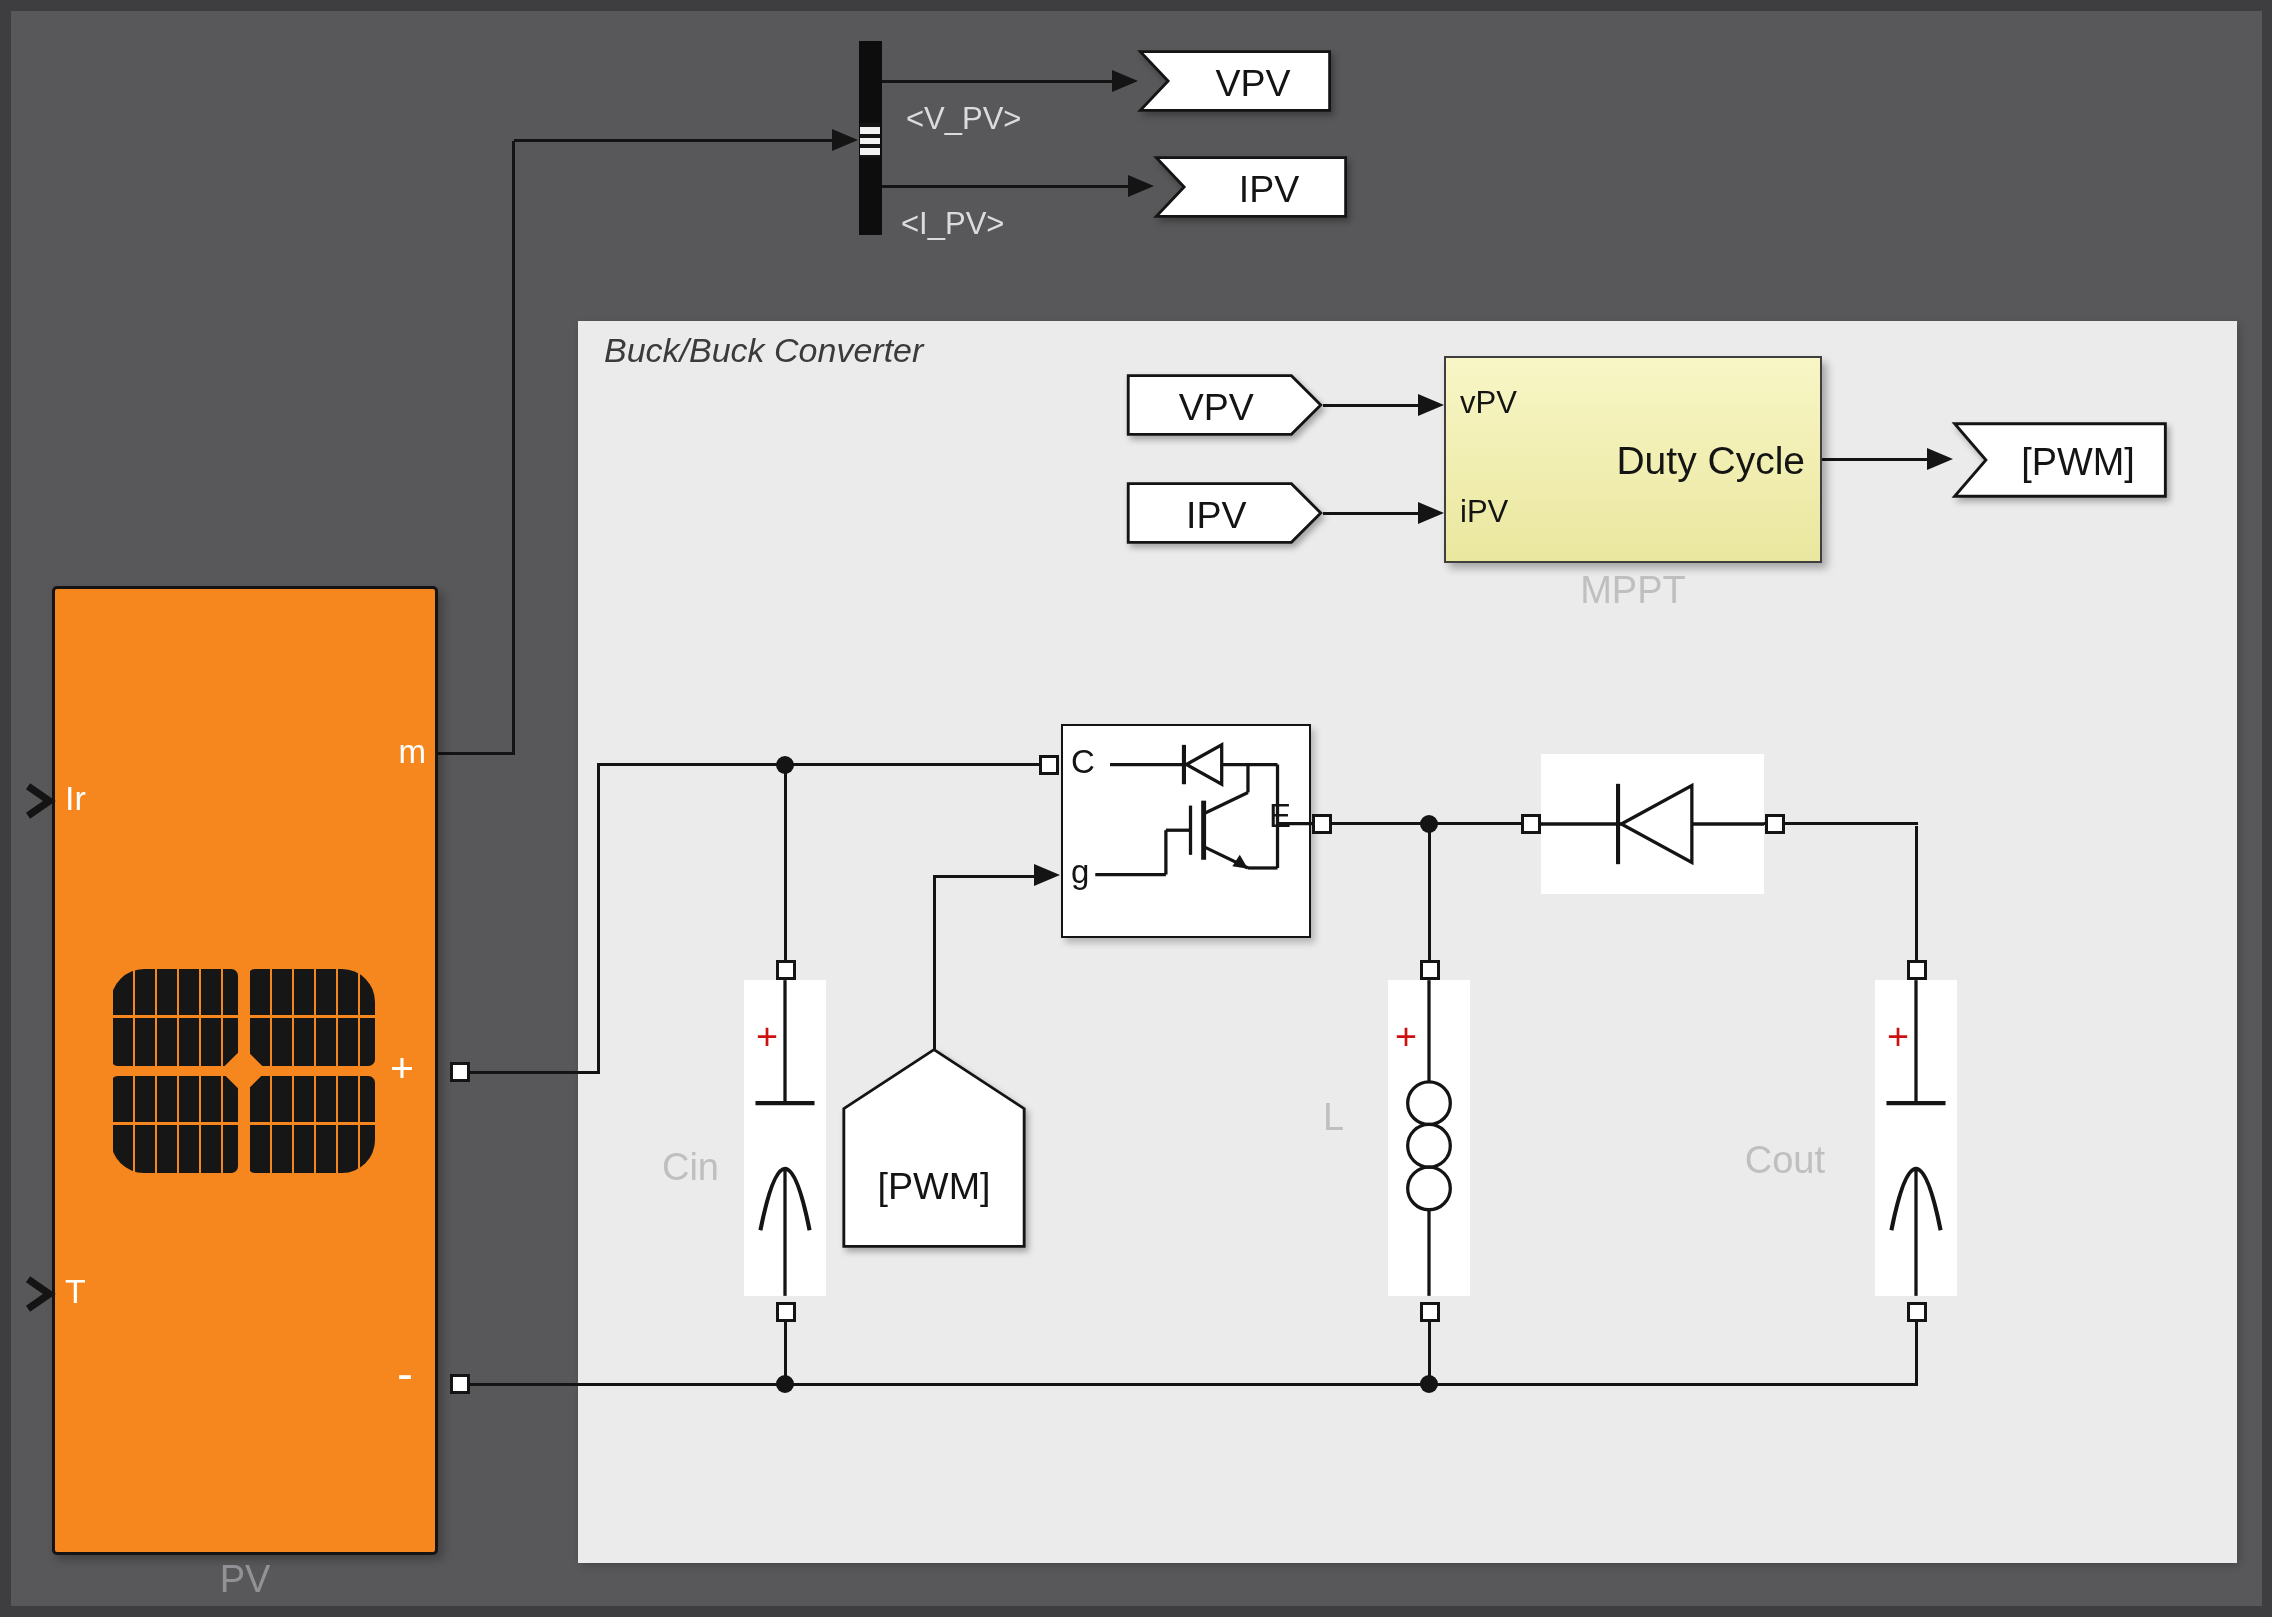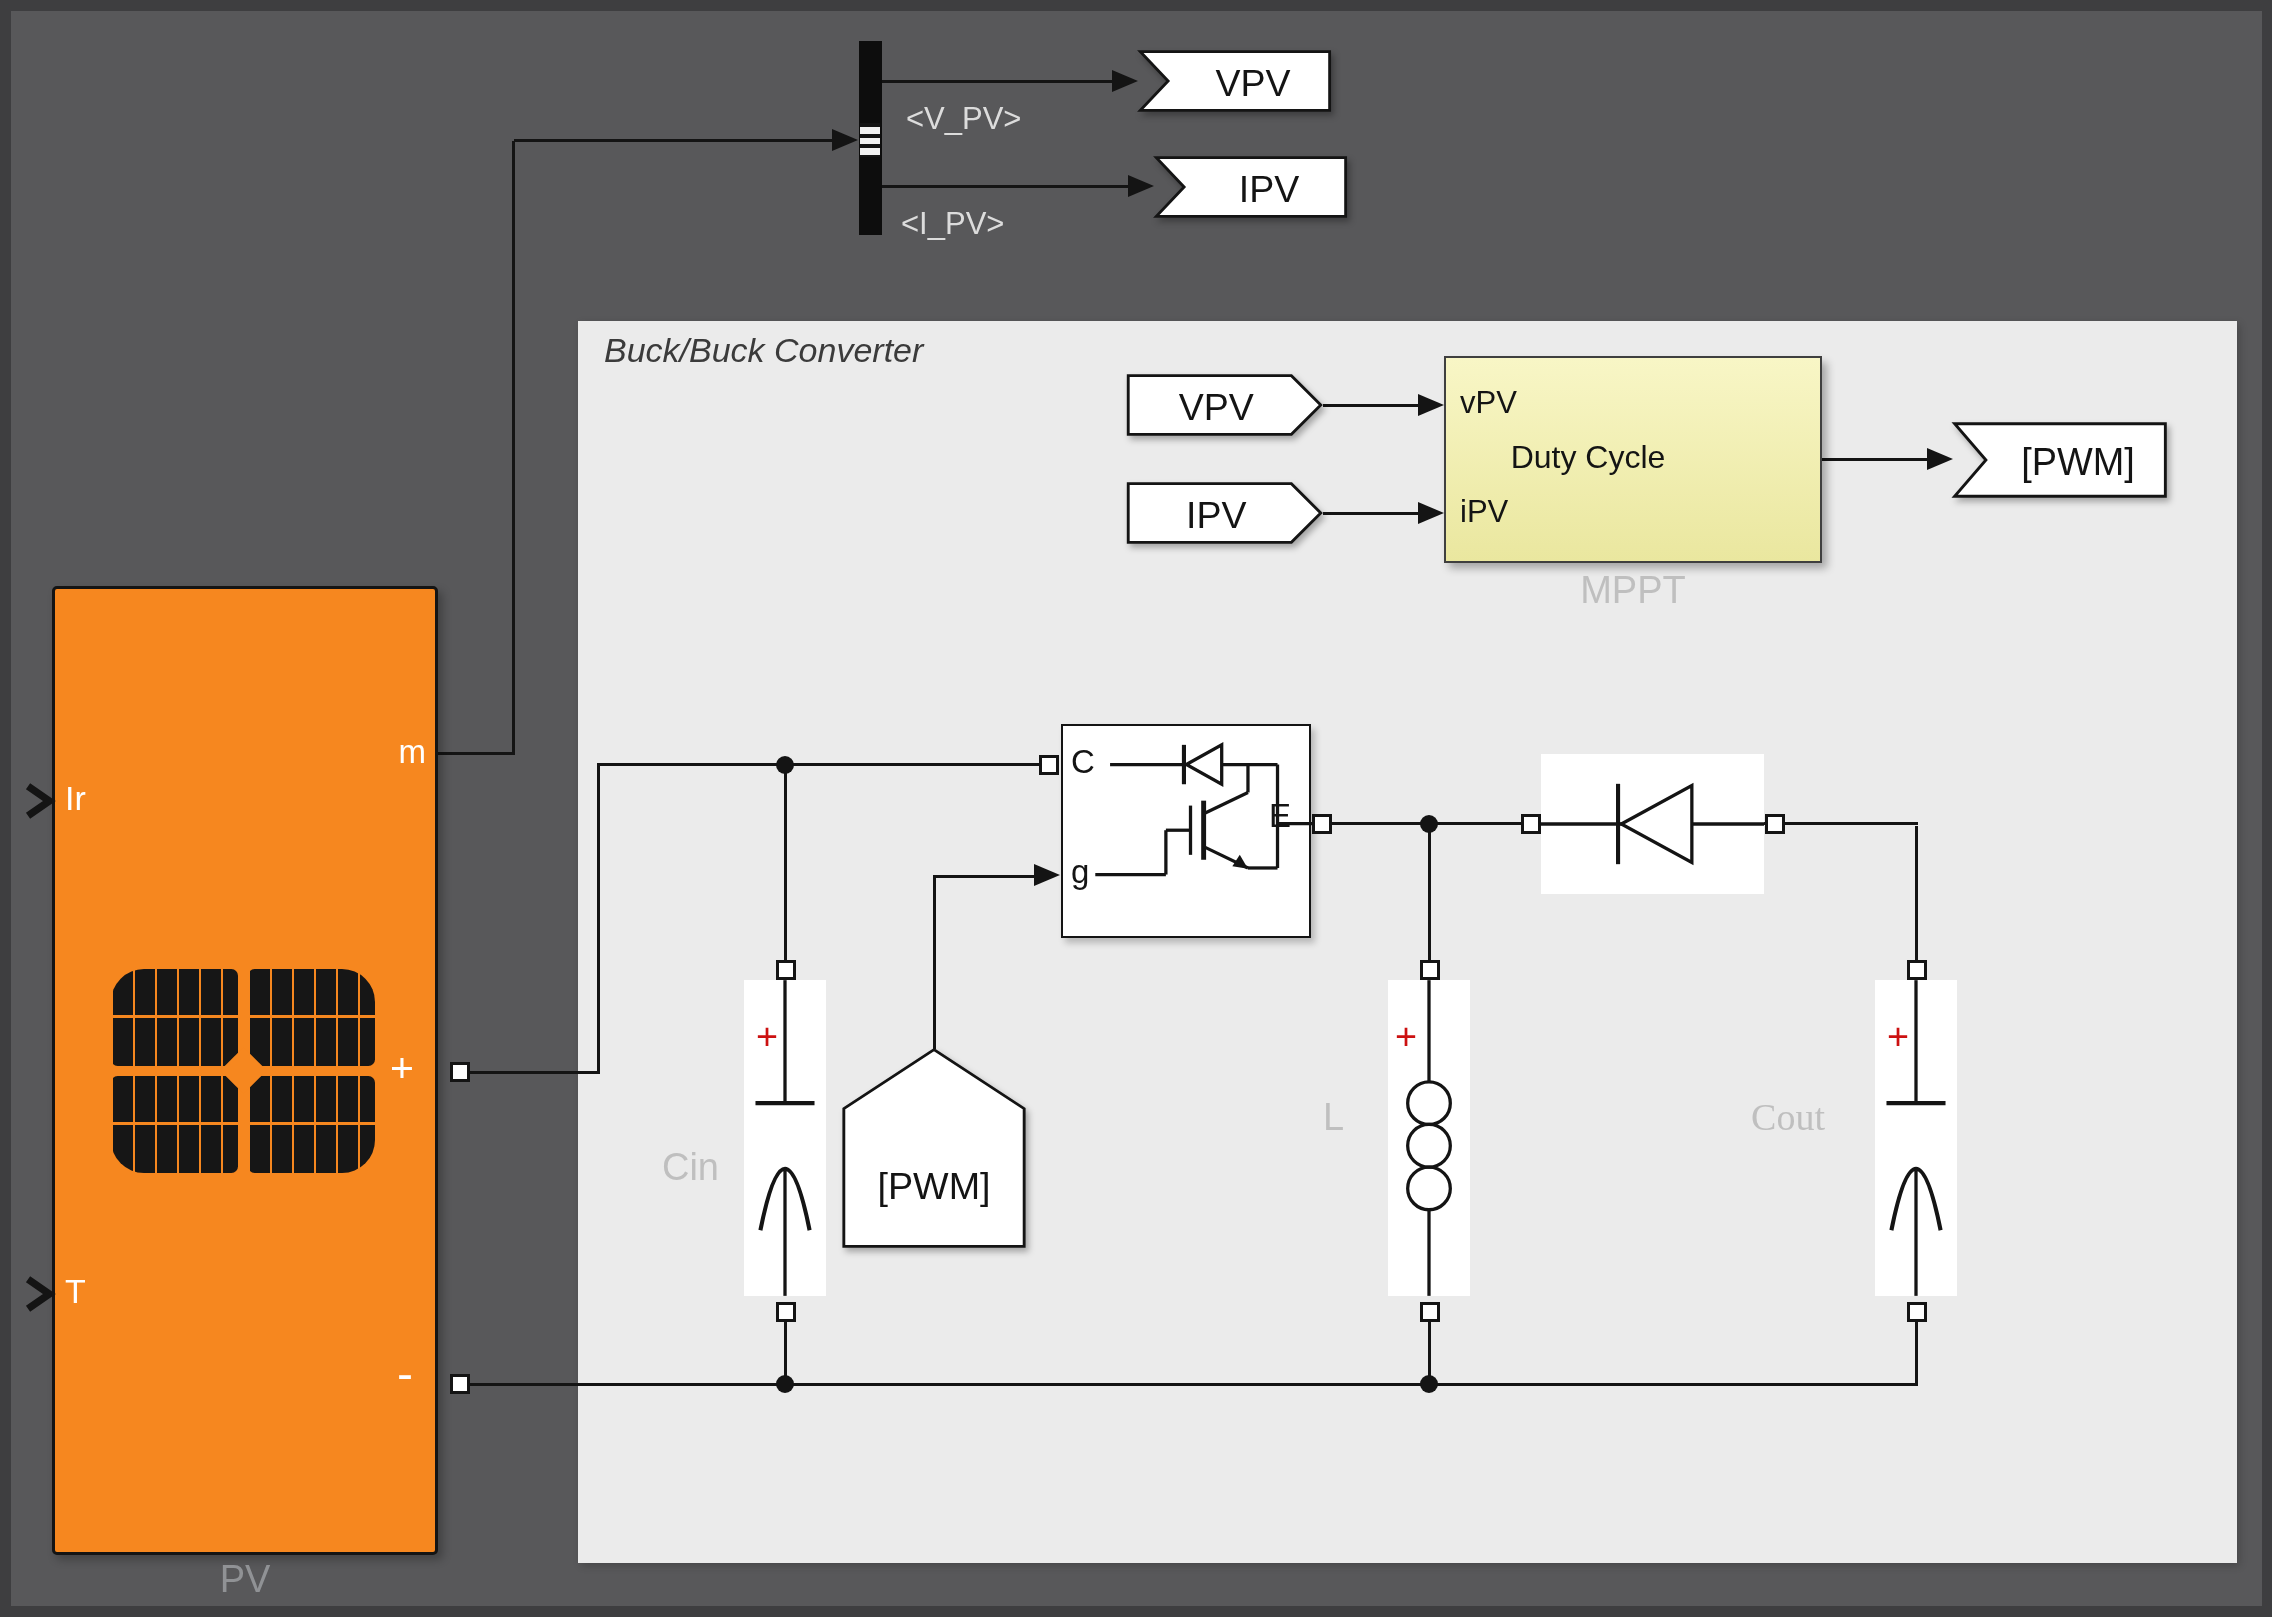--- a/index.html
+++ b/index.html
@@ -123,21 +123,21 @@
   <svg class="abs" style="left:11.5px;top:1265px;" width="33" height="36" viewBox="0 0 40 44">
     <polyline points="6,4 32,22 6,40" style="fill:none;stroke:#141414;stroke-width:9;"></polyline>
   </svg>
 
   <div class="abs" style="left:848px;top:30px;width:23px;height:194px;background:#0d0d0d;"></div>
   <div class="abs" style="left:849px;top:112px;width:20px;height:34px;background:repeating-linear-gradient(180deg,#141414 0 4.1px,#f2f2f2 4.1px 10.7px);"></div>
 
   <div class="abs" style="left:1433px;top:345px;width:378px;height:207px;background:linear-gradient(180deg,var(--mppt-top,#f8f6c6),var(--mppt-bottom,#eae79f));border:2.5px solid #3f3f3f;box-sizing:border-box;box-shadow:5px 5.7px 8.2px rgba(0,0,0,0.30);"></div>
   <div class="lb" style="left:1449px;top:376px;font-size:31px;">vPV</div>
   <div class="lb" style="left:1449px;top:485px;font-size:31px;">iPV</div>
-  <div class="lb" style="left:1452px;top:430px;width:250px;text-align:center;font-size:32px;">Duty Cycle</div>
+  <div class="lb" style="left:1544px;top:430px;width:250px;text-align:right;font-size:39px;">Duty Cycle</div>
   <div class="lb" style="left:1433px;top:560px;width:378px;text-align:center;font-size:38px;color:var(--label-gray-light,#bfbfbf);">MPPT</div>
 
   <div class="abs" style="left:1050px;top:713px;width:250px;height:214px;background:#ffffff;border:2.5px solid #141414;box-sizing:border-box;box-shadow:4.1px 5px 6.6px rgba(0,0,0,0.22);"></div>
   <svg class="icon abs" style="left:1076px;top:724px;" width="230" height="197" viewBox="0 0 280 240">
     <line x1="28" y1="36" x2="118" y2="36"></line>
     <line class="plate" x1="118" y1="12" x2="118" y2="60"></line>
     <polygon points="121,36 164,12 164,60" style="fill:#ffffff;stroke:var(--wire,#141414);stroke-width:4;"></polygon>
     <line x1="164" y1="36" x2="232" y2="36"></line>
     <line x1="232" y1="36" x2="232" y2="162"></line>
     <line x1="232" y1="108" x2="274" y2="108"></line>
@@ -205,16 +205,16 @@
   <div class="dt" style="left:765px;top:745px;"></div>
   <div class="dt" style="left:1409px;top:804px;"></div>
   <div class="dt" style="left:765px;top:1364px;"></div>
   <div class="dt" style="left:1409px;top:1364px;"></div>
 
   <div class="lb" style="left:895px;top:92px;font-size:31px;color:#dcdcdc;">&lt;V_PV&gt;</div>
   <div class="lb" style="left:890px;top:197px;font-size:31px;color:#dcdcdc;">&lt;I_PV&gt;</div>
 
   <div class="lb" style="left:609px;top:1137px;width:99px;text-align:right;font-size:38px;color:var(--label-gray-light,#bfbfbf);">Cin</div>
   <div class="lb" style="left:1298px;top:1087px;width:49px;text-align:center;font-size:38px;color:var(--label-gray-light,#bfbfbf);">L</div>
-  <div class="lb" style="left:1707px;top:1087px;width:107px;text-align:right;font-size:38px;color:var(--label-gray-light,#bfbfbf);font-family:Liberation Serif, serif;">Cout</div>
+  <div class="lb" style="left:1707px;top:1130px;width:107px;text-align:right;font-size:38px;color:var(--label-gray-light,#bfbfbf);">Cout</div>
 
 </div>
 
 
 </body></html>

